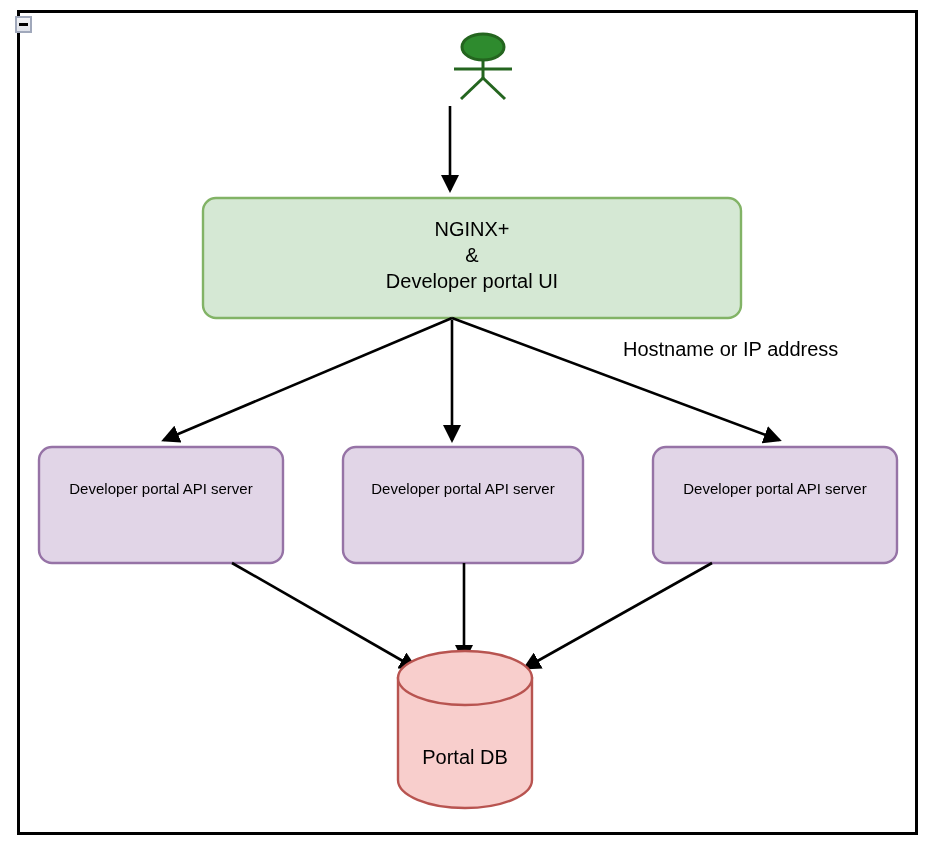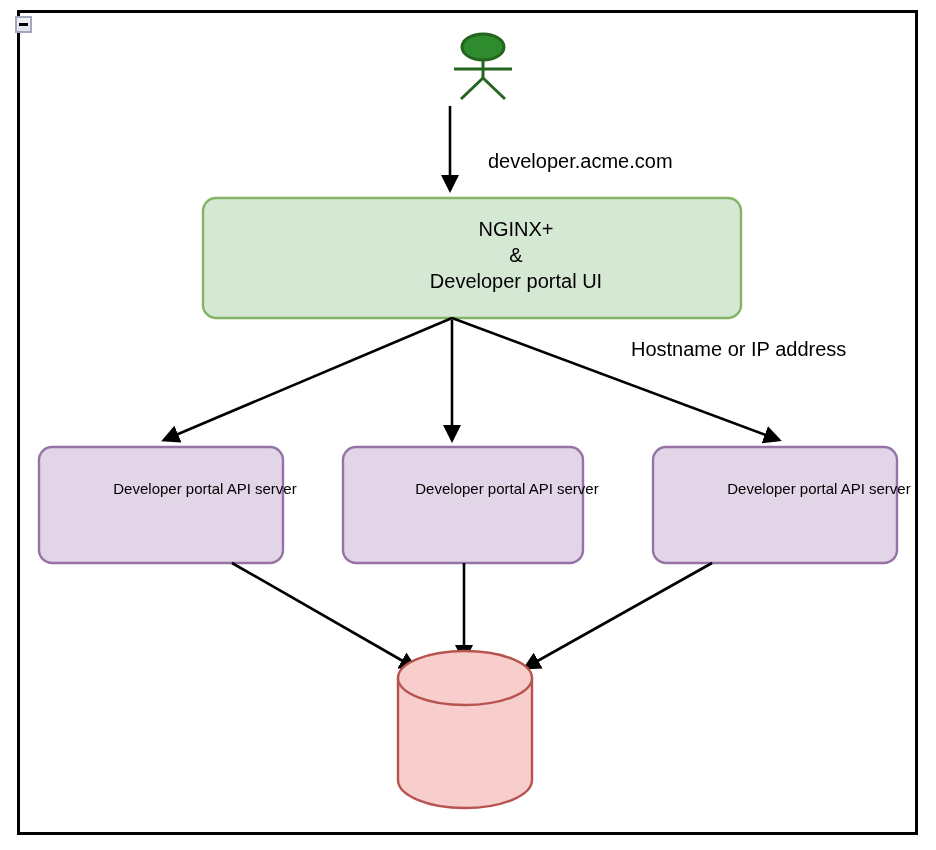--- a/index.html
+++ b/index.html
@@ -61,21 +61,20 @@
   }
   
   .node-label {
     position: absolute;
     text-align: center;
     color: #000000;
     font-family: "Liberation Sans", sans-serif;
     line-height: 1.30;
     white-space: pre-line;
     pointer-events: none;
-    margin-left: 44px;
   }
   .edge-label {
     position: absolute;
     color: #000000;
     font-family: "Liberation Sans", sans-serif;
     font-size: 20px;
     white-space: nowrap;
     pointer-events: none;
   }
   .nginx-label {
@@ -90,21 +89,21 @@
   .api-label.l1 { left: 39px;  top: 479px; width: 244px; }
   .api-label.l2 { left: 343px; top: 479px; width: 240px; }
   .api-label.l3 { left: 653px; top: 479px; width: 244px; }
   .db-label {
     left: 396px;
     top: 744px;
     width: 138px;
     font-size: 20px;
   }
   .lbl-domain { left: 488px; top: 150px; }
-  .lbl-hostname { left: 623px; top: 338px; margin-left: 8px; }
+  .lbl-hostname { left: 623px; top: 338px; }
 </style>
 </head>
 <body>
 
 <div id="canvas">
 
   <svg id="diagram" viewBox="0 0 936 850" xmlns="http://www.w3.org/2000/svg">
     <defs>
       <marker id="arrow" viewBox="0 0 12 12" refX="10" refY="6" markerWidth="7" markerHeight="7" orient="auto-start-reverse">
         <path d="M 0 0 L 12 6 L 0 12 z" fill="#000000"></path>
@@ -151,17 +150,17 @@
   </div>
 
   <div class="node-label nginx-label">NGINX+
 &amp;
 Developer portal UI</div>
 
   <div class="node-label api-label l1">Developer portal API server</div>
   <div class="node-label api-label l2">Developer portal API server</div>
   <div class="node-label api-label l3">Developer portal API server</div>
 
+  <div class="node-label db-label">Portal DB</div>
 
-  <div class="edge-label lbl-domain">developer.acme.com</div>
   <div class="edge-label lbl-hostname">Hostname or IP address</div>
 
 </div>
 
 </body></html>

